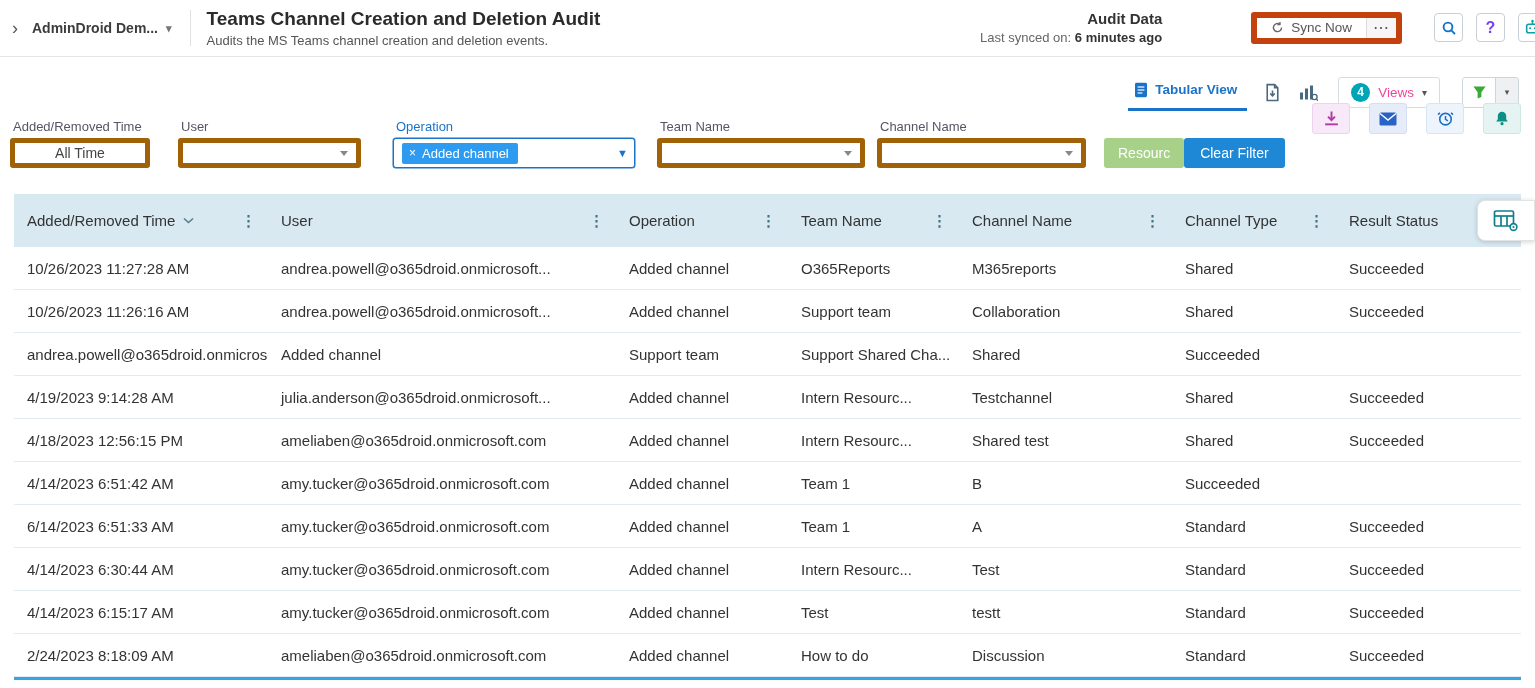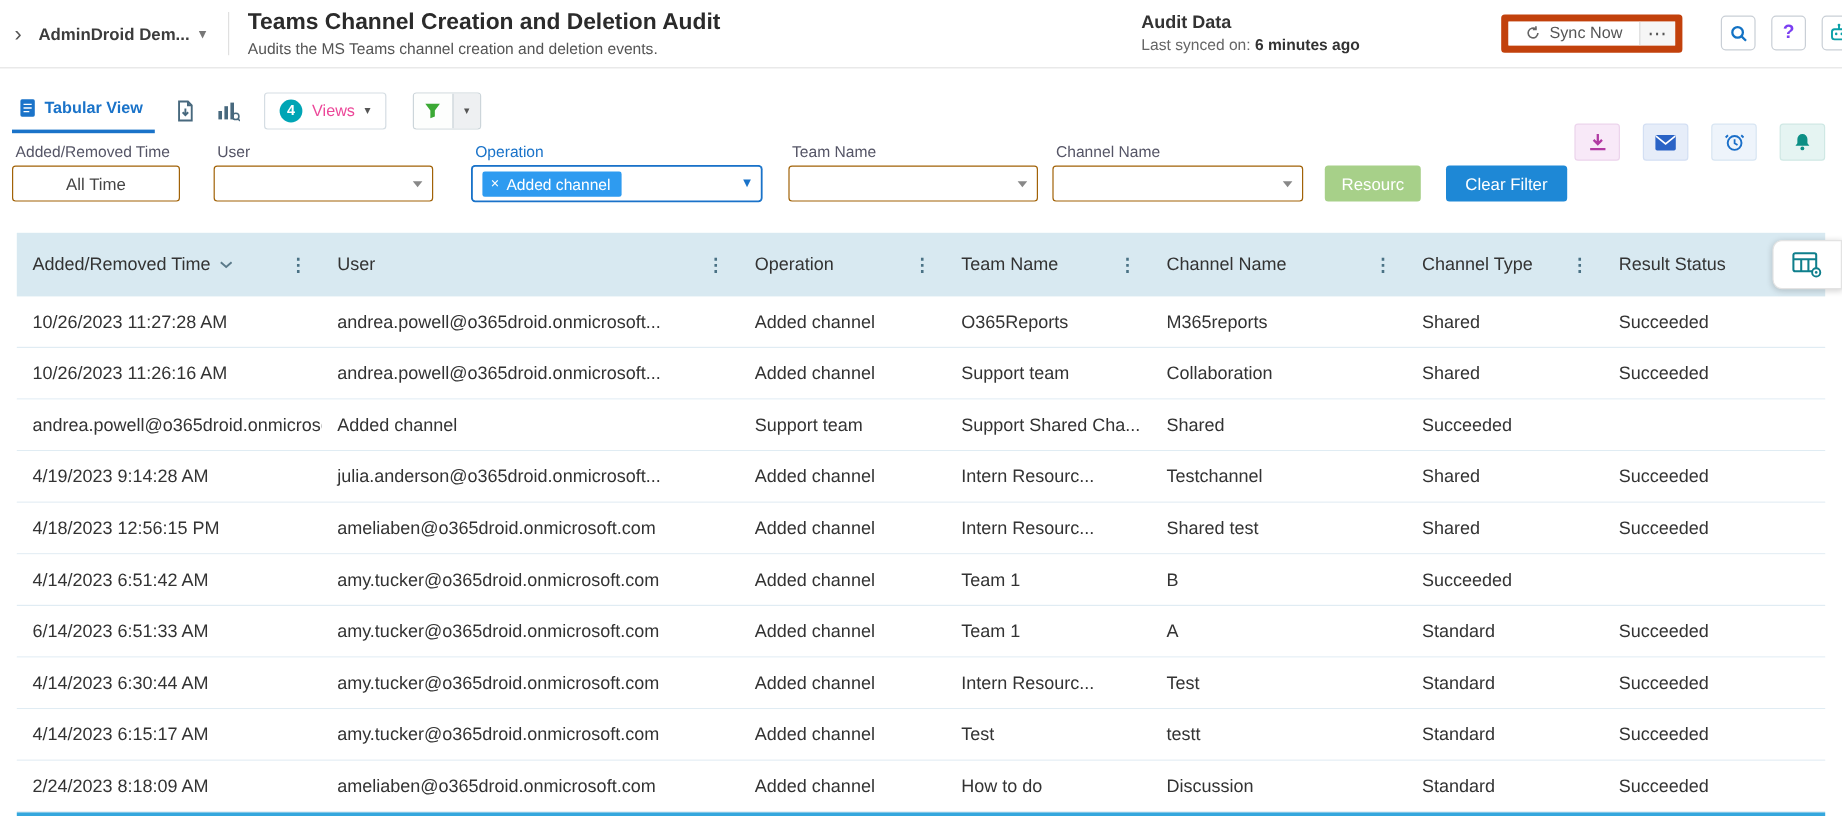--- a/index.html
+++ b/index.html
@@ -9,36 +9,36 @@
   
   .topbar { display:flex; align-items:center; height:57px; border-bottom:1px solid #e4e4e4; padding-left:6px; position:relative; }
   .chev-btn { border:none; background:none; font-size:18px; color:#555; width:18px; cursor:pointer; line-height:1; }
   .org-selector { display:flex; align-items:center; gap:8px; font-size:14px; font-weight:bold; color:#3c3c3c; padding:6px 8px; cursor:pointer;justify-content:flex-end; }
   .org-caret { font-size:11px; color:#777; }
   .vdiv { width:1px; height:36px; background:#e0e0e0; margin:0 16px 0 10px; }
   .title-block h1 { font-size:19px; font-weight:bold; color:#2b2b2b; line-height:1.2; }
   .title-block p { font-size:13px; color:#555; margin-top:3px; }
 
   .topbar-right { margin-left:auto; display:flex; align-items:center; }
-  .audit-block { line-height:1.35; margin-right:118px; }
+  .audit-block { line-height:1.35; margin-right:89px;text-align:right; }
   .audit-title { font-size:15px; font-weight:bold; color:#333; }
   .audit-sync { font-size:13px; color:#666; }
   .audit-sync b { color:#333; }
   .sync-group { display:flex; align-items:stretch; border:6px solid #c2410c; border-radius:3px; overflow:hidden; height:32px; }
   .sync-btn { display:flex; align-items:center; gap:7px; background:#fff; border:none; padding:0 14px; font-size:13.5px; color:#555; cursor:pointer; font-family:inherit; }
   .more-btn { border:none; border-left:1px solid #dcdcdc; background:#f6f6f6; width:30px; font-size:16px; color:#555; cursor:pointer; letter-spacing:1px; }
   .sq-btn { width:29px; height:29px; border:1px solid #c9cfd6; border-radius:4px; background:#fff; display:flex; align-items:center; justify-content:center; cursor:pointer; }
   .sq-btn.help { color:#7b3ff2; font-size:16px; font-weight:bold; font-family:inherit; }
   .btn-search { margin-left:32px; }
   .btn-help { margin-left:13px; }
   .btn-bot { margin-left:13px; margin-right:-12px; color:#0aa0a8; }
 
   
   .subarea { position:relative; }
-  .toolbar { display:flex; align-items:center; padding:16px 16px 0 10px; height:54px; }
+  .toolbar { display:flex; align-items:center; padding:16px 16px 0 10px; height:54px;justify-content:flex-end; }
   .tab { display:flex; align-items:center; gap:7px; color:#1a73c9; font-size:13.5px; font-weight:bold; padding:8px 10px 10px 6px; border-bottom:3px solid #1a73c9; cursor:pointer; }
   .tool-icon { background:none; border:none; cursor:pointer; margin-left:16px; display:flex; align-items:center; }
   .views-box { display:flex; align-items:center; gap:8px; border:1px solid #d5dde3; border-radius:3px; padding:5px 12px; margin-left:20px; cursor:pointer; }
   .views-badge { width:19px; height:19px; border-radius:50%; background:#00a5b5; color:#fff; font-size:12px; font-weight:bold; display:flex; align-items:center; justify-content:center; }
   .views-label { font-size:13.5px; color:#ec4899; }
   .views-caret { font-size:10px; color:#555; }
   .filter-split { display:flex; margin-left:22px; border:1px solid #ccd5da; border-radius:3px; overflow:hidden; height:31px; }
   .filter-btn { width:32px; background:#fdfefd; border:none; display:flex; align-items:center; justify-content:center; cursor:pointer; }
   .filter-caret-btn { width:23px; background:#eef0f2; border:none; border-left:1px solid #ccd5da; font-size:9px; color:#555; cursor:pointer; }
 
@@ -47,32 +47,32 @@
   .abtn.download { background:#f8e9f8; border-color:#ecd4ec; }
   .abtn.mail     { background:#e6edf9; border-color:#d3dff3; }
   .abtn.alarm    { background:#eef4fb; border-color:#d8e5f2; }
   .abtn.bell     { background:#e5f4f2; border-color:#cfe8e4; }
 
   
   .filters { display:flex; align-items:flex-end; padding-left:10px; margin-top:8px; }
   .fgroup { display:flex; flex-direction:column; }
   .flabel { font-size:13px; color:#556; margin-bottom:4px; padding-left:3px; }
   .flabel.active { color:#1a73c9; }
-  .fselect { height:30px; border:1px solid #a16207; border-radius:3px; background:#fff; display:flex; align-items:center; padding:0 22px 0 8px; position:relative; cursor:pointer; font-size:14px; color:#444; }
+  .fselect { height:30px; border:5px solid #a16207; border-radius:3px; background:#fff; display:flex; align-items:center; padding:0 22px 0 8px; position:relative; cursor:pointer; font-size:14px; color:#444; }
   .fselect .caret { position:absolute; right:8px; top:50%; margin-top:-2px; width:0; height:0; border-left:4.5px solid transparent; border-right:4.5px solid transparent; border-top:5px solid #888; }
   .fselect.center { justify-content:center; padding-right:8px; }
   .fselect.active { border:1px solid #1a73c9; box-shadow:0 0 0 0.5px #1a73c9; }
   .fselect.active .caret-glyph { position:absolute; right:6px; color:#1a73c9; font-size:11px; }
   .chip { background:#2e9bf0; color:#fff; font-size:13px; border-radius:2px; padding:3px 9px 3px 7px; display:flex; align-items:center; gap:6px; }
   .chip .x { cursor:pointer; font-size:12px; }
   .w-time { width:140px; } .w-user { width:183px; margin-left:28px; }
   .w-op { width:242px; margin-left:32px; } .w-team { width:208px; margin-left:22px; }
   .w-chan { width:209px; margin-left:12px; }
   .applied-btn { height:30px; margin-left:18px; background:#a7d089; color:#fff; border:none; border-radius:3px; padding:0 14px; font-size:14px; font-family:inherit; cursor:default; }
-  .clear-btn { height:30px; margin-left:21px; background:#1e88d6; color:#fff; border:none; border-radius:3px; padding:0 16px; font-size:14px; font-family:inherit; cursor:pointer; }
+  .clear-btn { height:30px; margin-left:0; background:#1e88d6; color:#fff; border:none; border-radius:3px; padding:0 16px; font-size:14px; font-family:inherit; cursor:pointer; }
 
   
   .table { margin:26px 14px 0 14px; position:relative; }
   .grid { display:grid; grid-template-columns:254px 348px 172px 171px 213px 164px auto; }
   .thead { background:#d8e9f1; height:53px; position:relative; }
   .hcell { display:flex; align-items:center; padding:0 10px 0 13px; font-size:15px; color:#333; cursor:pointer; }
   .hcell .dots { margin-left:auto; color:#4a7285; font-size:15px; font-weight:bold; cursor:pointer; padding:0 2px; }
   .sort-caret { margin-left:8px; display:flex; }
   .col-chooser { position:absolute; right:-14px; top:6px; width:58px; height:41px; background:#fff; border:1px solid #e3e3e3; border-radius:8px 0 0 8px; box-shadow:0 1px 5px rgba(0,0,0,.18); display:flex; align-items:center; justify-content:center; cursor:pointer; }
   .tbody .trow { height:43px; border-bottom:1px solid #e0ecf3; background:#fff; }

